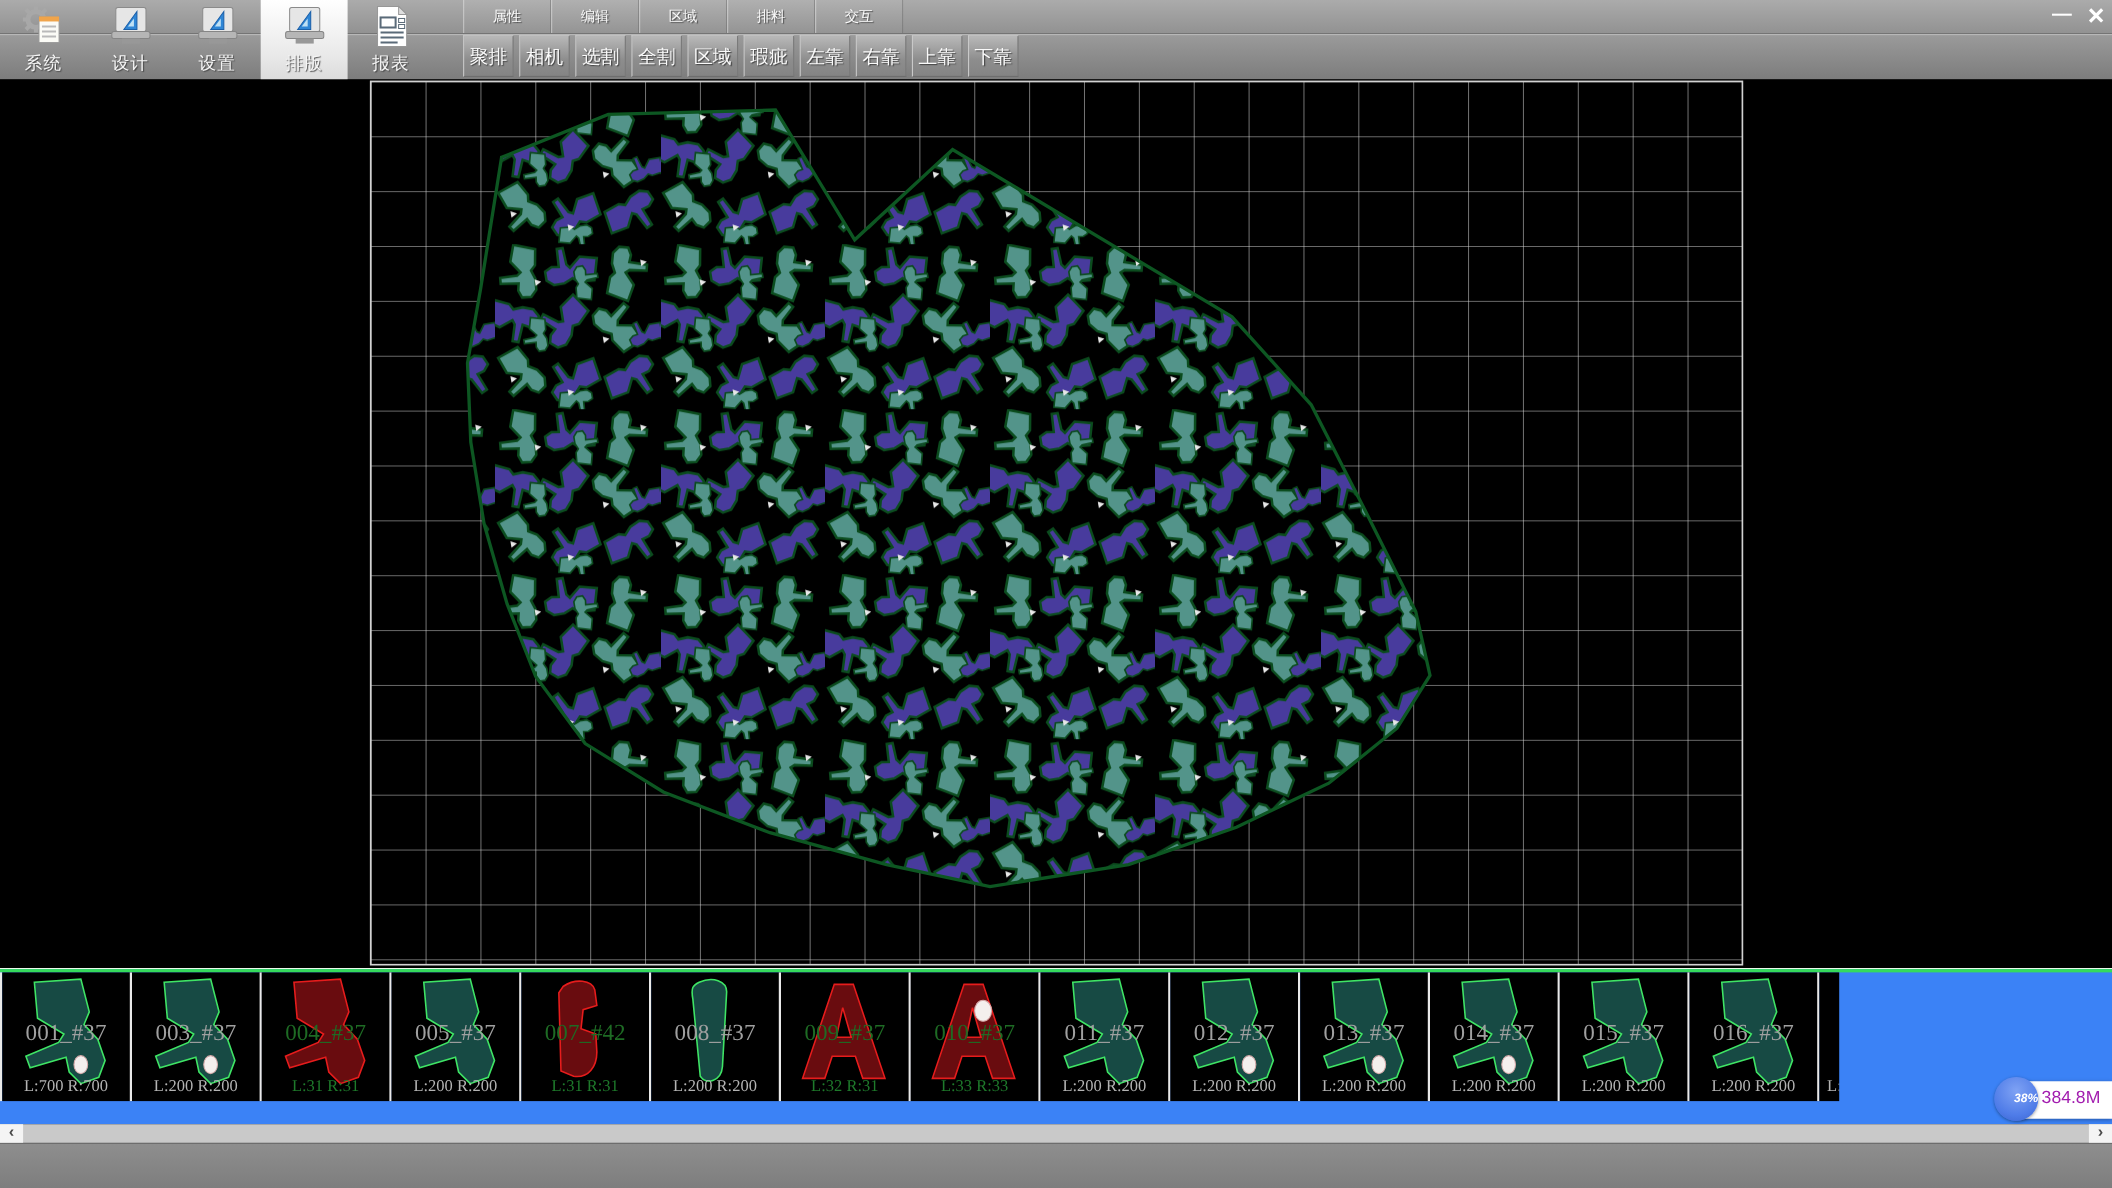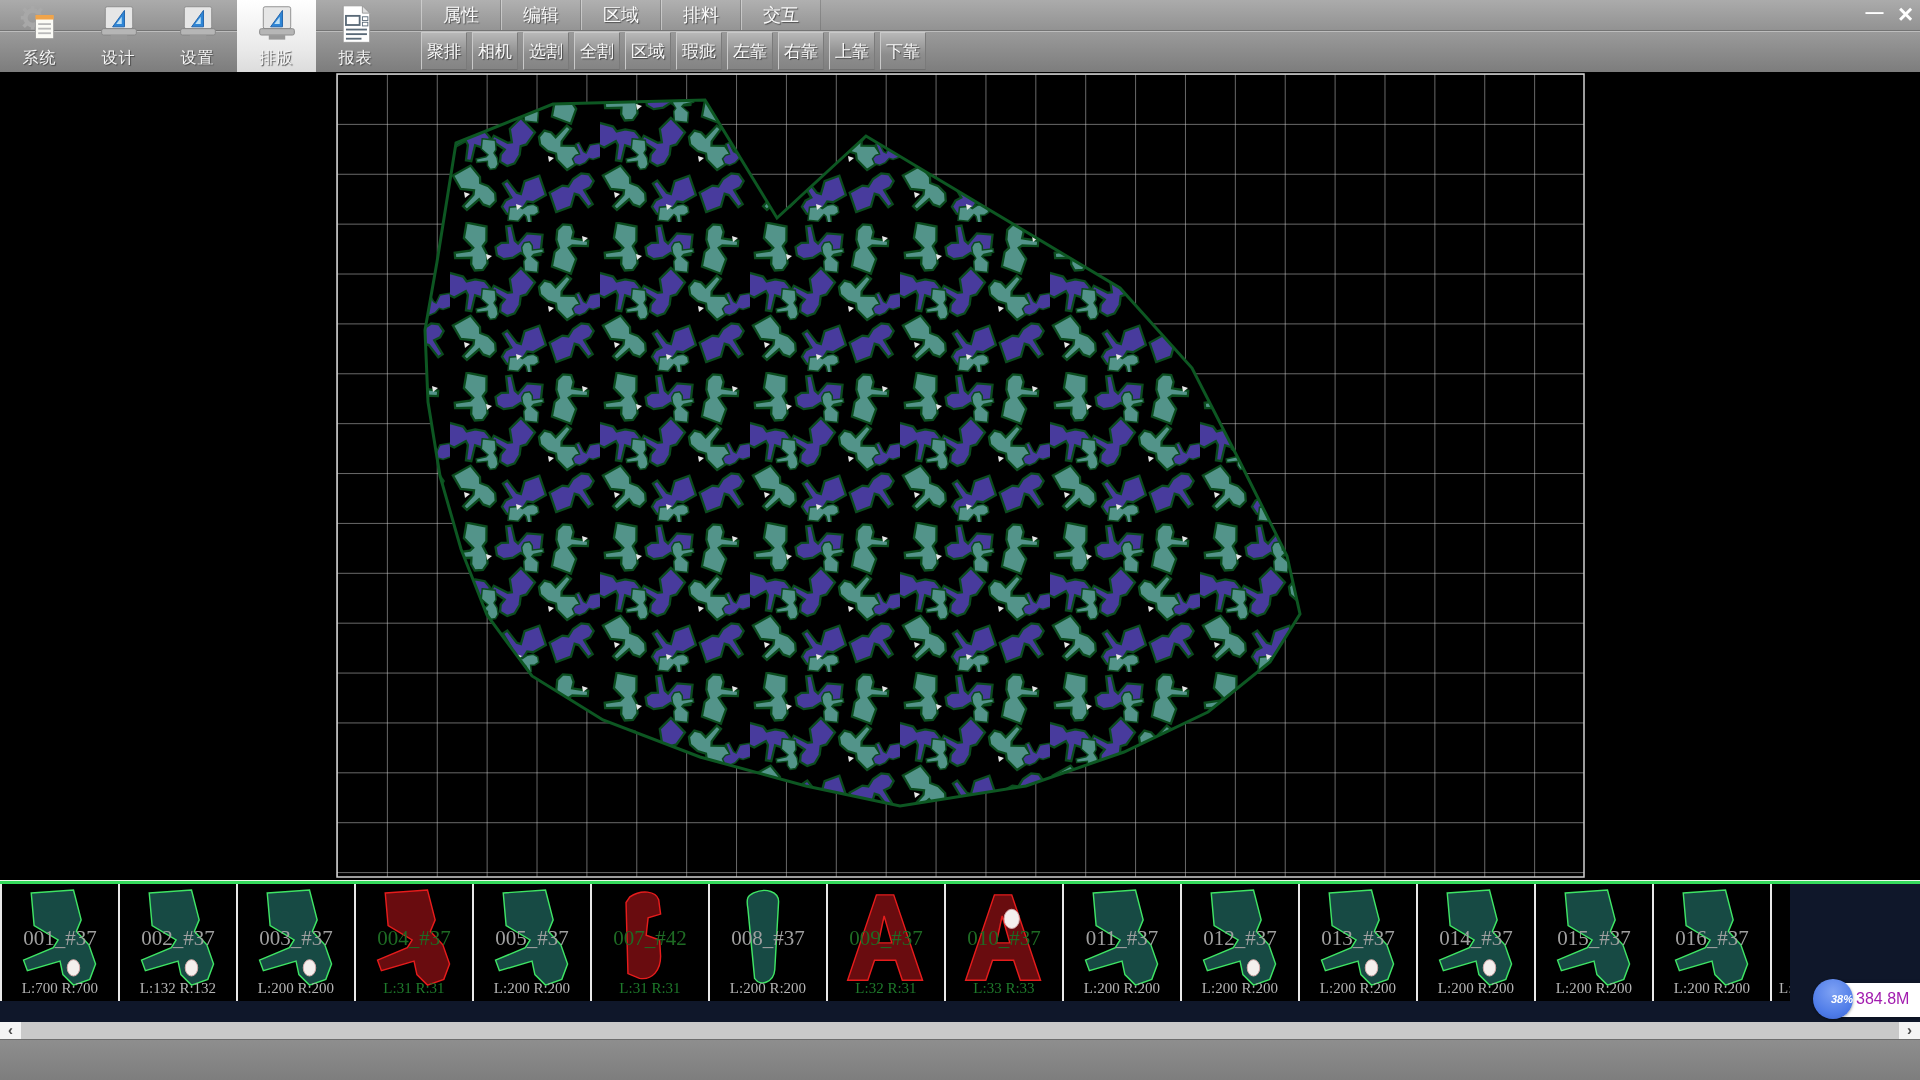--- a/index.html
+++ b/index.html
@@ -17,42 +17,42 @@
     background:linear-gradient(180deg,#9a9a9a,#7c7c7c);border-top:1px solid #bdbdbd;}
 
   .navicons{position:absolute;left:0;top:0;height:72px;display:flex;z-index:5;}
   .navitem{width:79px;height:72px;display:flex;flex-direction:column;align-items:center;
     justify-content:flex-start;padding-top:4px;box-sizing:border-box;cursor:default;}
   .navitem.selected{background:linear-gradient(180deg,#ffffff,#e9e9e9 70%,#dcdcdc);}
   .navitem .nlabel{margin-top:2px;font-size:16px;color:#f6f6f6;
     text-shadow:1px 1px 1px rgba(70,70,70,.95);letter-spacing:1px;}
 
   .tabs{position:absolute;left:421px;top:0;height:30px;display:flex;z-index:5;}
-  .tab{width:78px;height:30px;line-height:30px;text-align:center;font-size:18px;color:#fafafa;
+  .tab{width:78px;height:30px;line-height:30px;text-align:center;font-size:13px;color:#fafafa;
     text-shadow:1px 1px 1px rgba(70,70,70,.9);
     border-left:1px solid rgba(230,230,230,.55);border-right:1px solid rgba(100,100,100,.45);
     background:linear-gradient(180deg,#b0b0b0,#949494);cursor:default;}
 
   .tools{position:absolute;left:421px;top:32px;height:38px;display:flex;gap:5px;z-index:5;}
   .toolbtn{width:46px;height:38px;line-height:38px;text-align:center;font-size:17px;color:#fafafa;
     text-shadow:1px 1px 1px rgba(60,60,60,.95);
     background:linear-gradient(180deg,#b8b8b8,#8d8d8d 60%,#848484);
     border:1px solid #c9c9c9;border-bottom-color:#6e6e6e;border-right-color:#7a7a7a;
     box-sizing:border-box;cursor:default;}
 
   .wincontrols{position:absolute;right:2px;top:1px;display:flex;gap:6px;z-index:6;}
   .winbtn{width:25px;height:26px;text-align:center;color:#fff;cursor:default;}
   .winbtn.min{font-size:18px;font-weight:bold;line-height:22px;}
   .winbtn.close{font-size:26px;font-weight:bold;line-height:26px;}
 
   
   .canvas{position:absolute;left:0;top:72px;width:1920px;height:811px;background:#000;}
 
   
-  .strip{position:absolute;left:0;top:880px;width:1920px;height:142px;background:#0f172a;}
+  .strip{position:absolute;left:0;top:880px;width:1920px;height:142px;background:#3b82f6;}
   .strip .gline1{position:absolute;left:0;top:0;width:100%;height:1px;background:#eafbea;}
   .strip .gline2{position:absolute;left:0;top:1px;width:100%;height:3px;background:#35da5c;}
   .cells{position:absolute;left:0;top:4px;height:117px;display:flex;border-left:2px solid #e9e9e9;}
   .cell{position:relative;width:116px;height:117px;border-right:2px solid #e9e9e9;
     overflow:hidden;background:#000;flex:none;cursor:default;}
   .cell svg{position:absolute;left:11px;top:3px;}
   .cell .tname{position:absolute;left:0;top:42px;width:100%;text-align:center;
     font-family:"Liberation Serif",serif;font-size:21px;letter-spacing:0px;}
   .cell .tinfo{position:absolute;left:0;bottom:4px;width:100%;text-align:center;
     font-family:"Liberation Serif",serif;font-size:15px;}
@@ -235,28 +235,20 @@
             <ellipse class="hole" cx="63" cy="84" rx="6.5" ry="8.5"></ellipse>
           </svg>
           <div class="tname gray">001_#37</div>
           <div class="tinfo gray">L:700 R:700</div>
         </div>
         <div class="cell">
           <svg viewBox="0 0 100 110" width="96" height="106">
             <path class="piece teal" fill-rule="evenodd" stroke-width="1.5" d="M19,6 L63,3 L71,34 L66,46 L79,60 L86,80 L80,96 L63,102 L52,91 L49,77 L15,87 L11,76 L42,63 L47,55 L22,40 Z"></path>
             <ellipse class="hole" cx="63" cy="84" rx="6.5" ry="8.5"></ellipse>
           </svg>
-          <div class="tname gray">002_#37</div>
-          <div class="tinfo gray">L:132 R:132</div>
-        </div>
-        <div class="cell">
-          <svg viewBox="0 0 100 110" width="96" height="106">
-            <path class="piece teal" fill-rule="evenodd" stroke-width="1.5" d="M19,6 L63,3 L71,34 L66,46 L79,60 L86,80 L80,96 L63,102 L52,91 L49,77 L15,87 L11,76 L42,63 L47,55 L22,40 Z"></path>
-            <ellipse class="hole" cx="63" cy="84" rx="6.5" ry="8.5"></ellipse>
-          </svg>
           <div class="tname gray">003_#37</div>
           <div class="tinfo gray">L:200 R:200</div>
         </div>
         <div class="cell">
           <svg viewBox="0 0 100 110" width="96" height="106">
             <path class="piece red" fill-rule="evenodd" stroke-width="1.5" d="M19,6 L63,3 L71,34 L66,46 L79,60 L86,80 L80,96 L63,102 L52,91 L49,77 L15,87 L11,76 L42,63 L47,55 L22,40 Z"></path>
           </svg>
           <div class="tname green">004_#37</div>
           <div class="tinfo green">L:31 R:31</div>
         </div>

